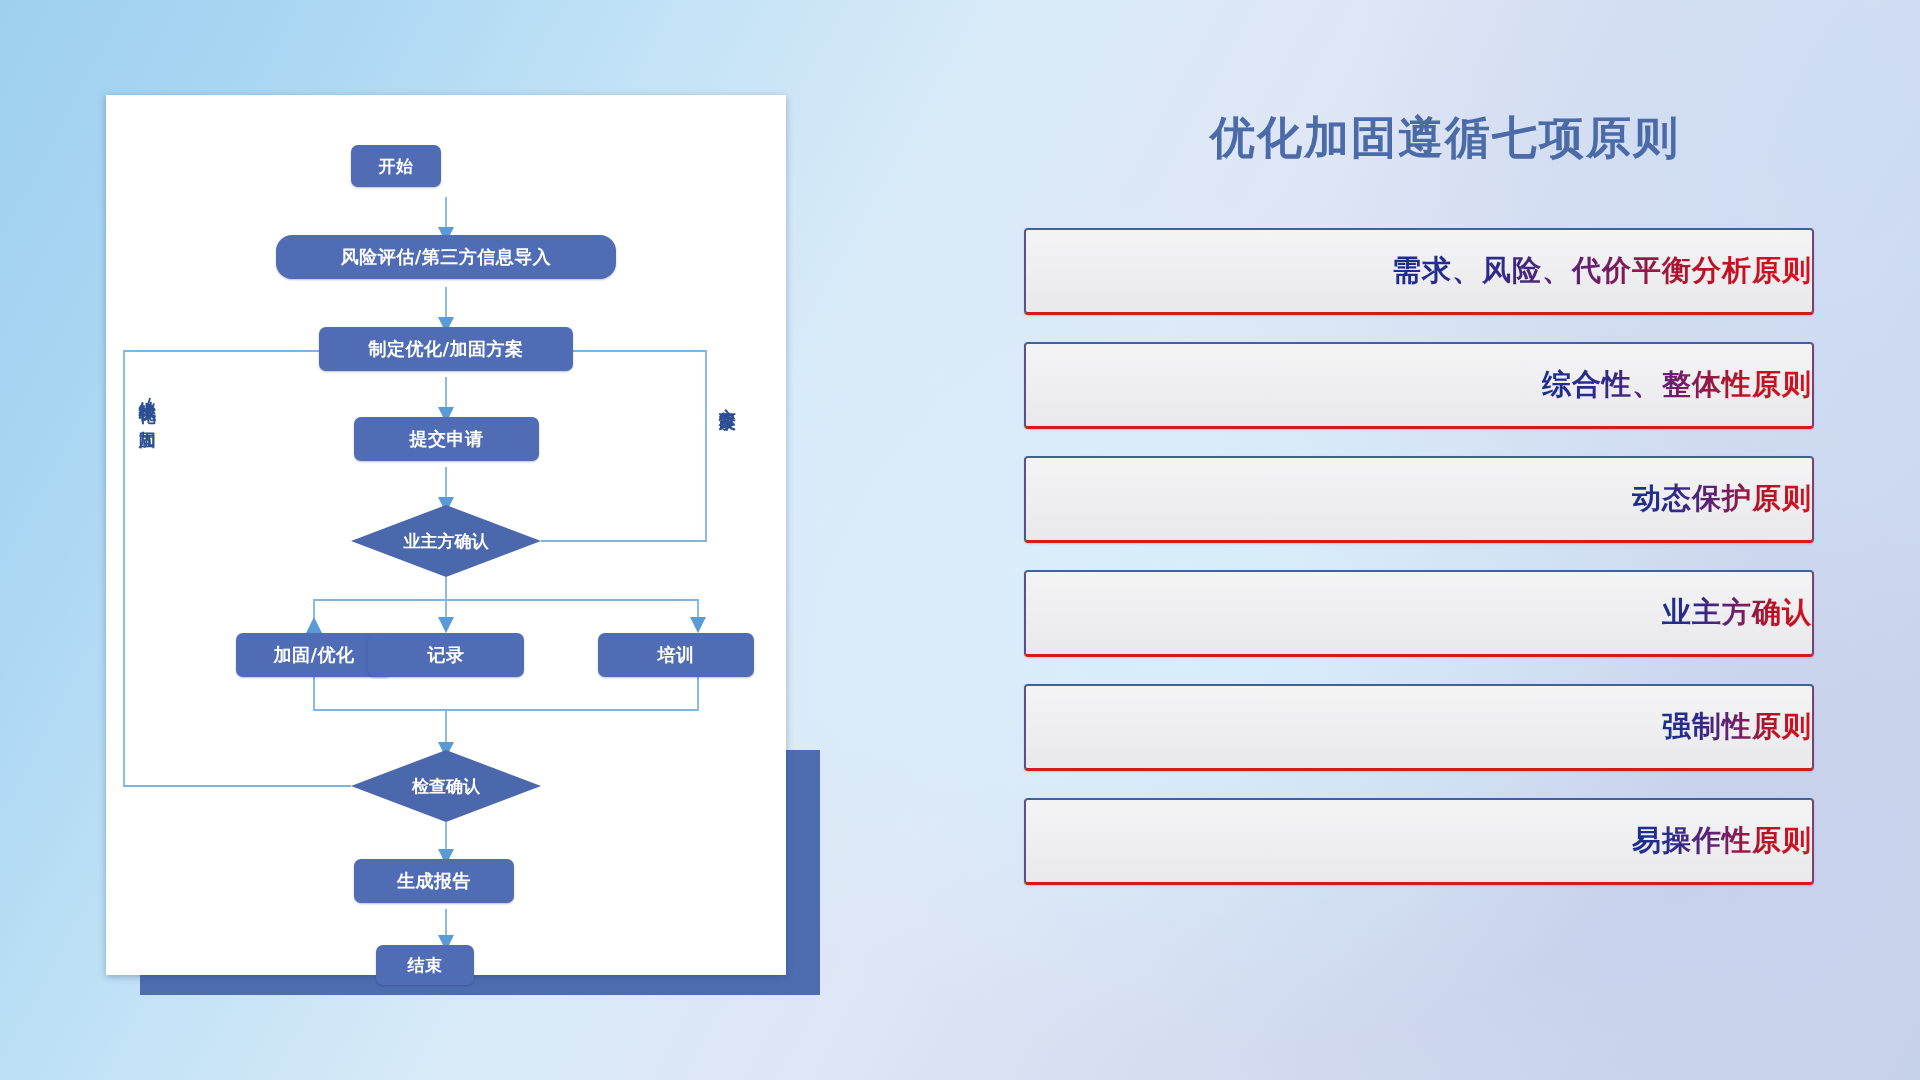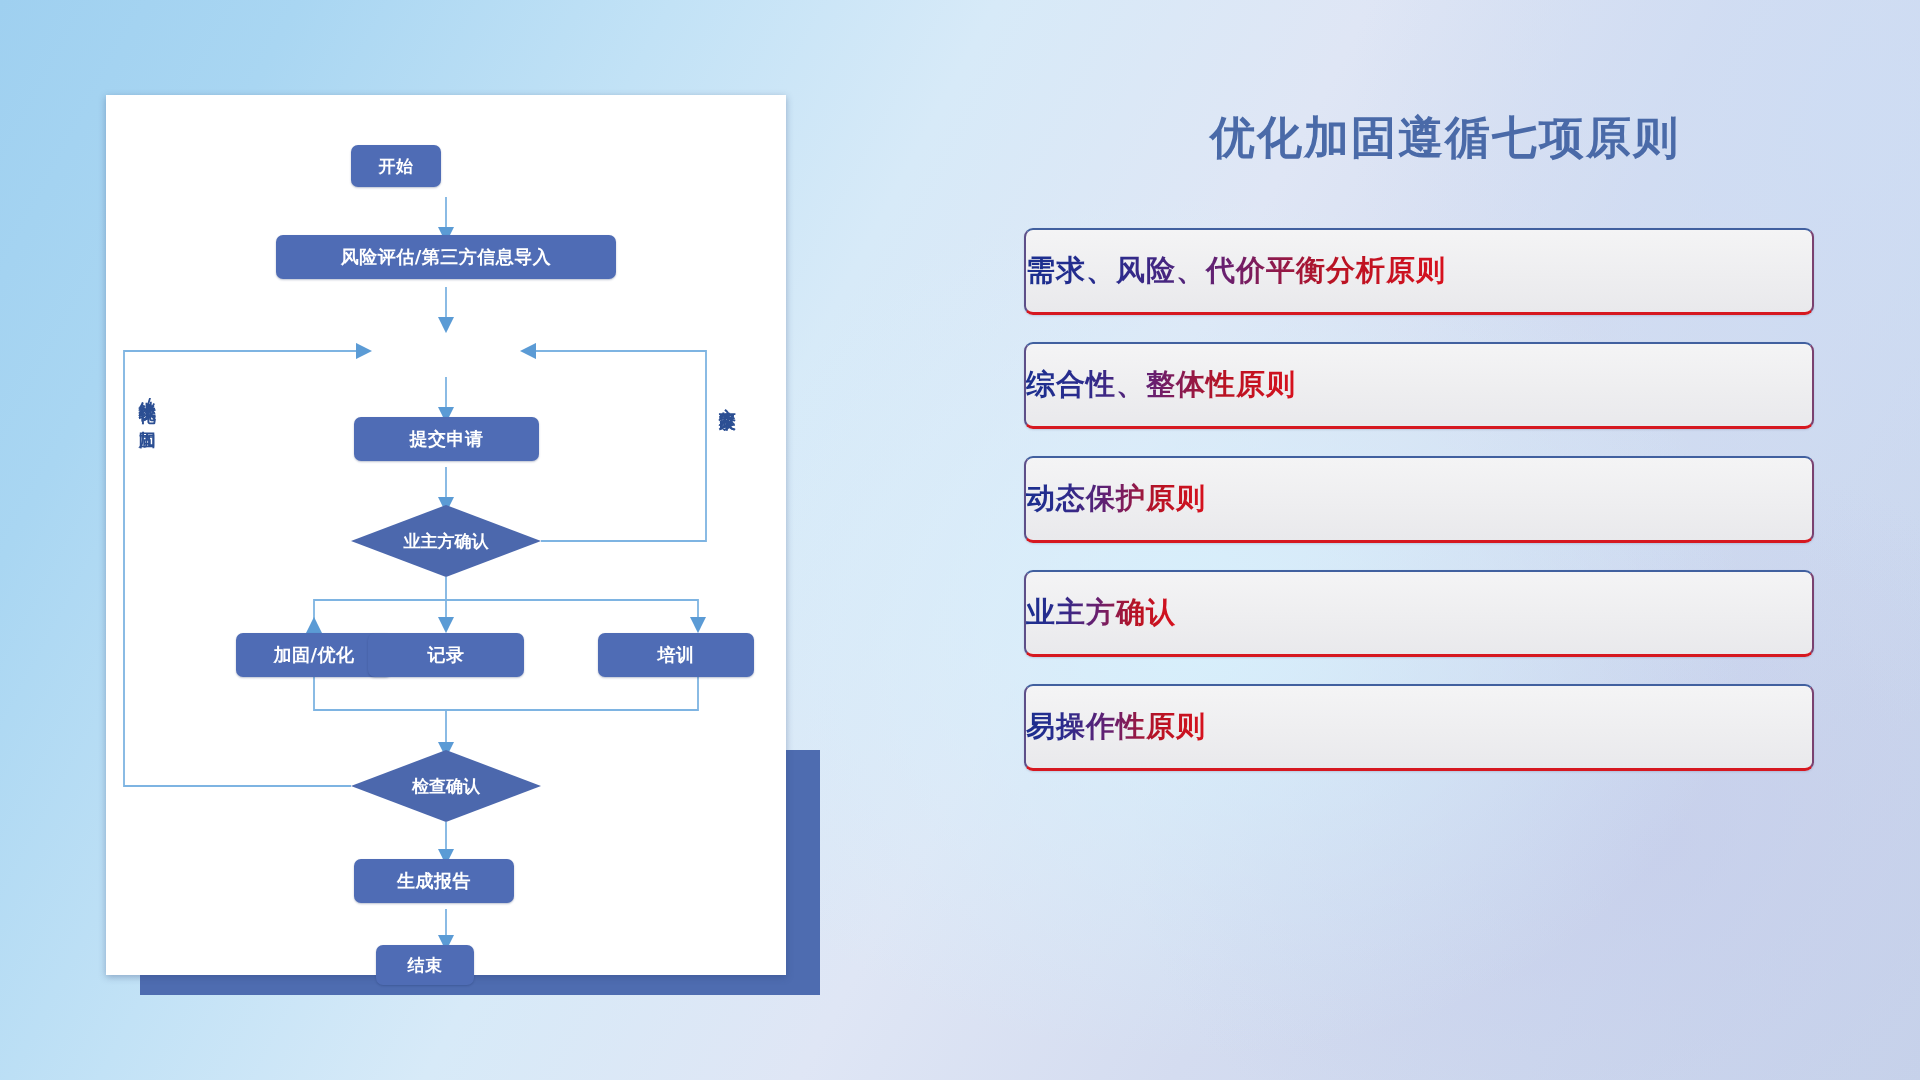--- a/index.html
+++ b/index.html
@@ -53,26 +53,26 @@
   
   #title{
     position:absolute;left:1030px;top:108px;width:830px;
     text-align:center;color:#4a6aa8;font-weight:bold;font-size:45px;
     letter-spacing:2px;
   }
   #cards{position:absolute;left:1024px;top:228px;width:790px;}
   .pcard{
     position:relative;height:82px;margin-bottom:27px;
     background:linear-gradient(180deg,#f4f4f5 0%,#eeeef0 55%,#e9e9ec 100%);
-    border-radius:9px;
+    border-radius:4px;
     border-top:2px solid #41609f;
     border-left:2px solid #5d4f89;
     border-right:2px solid #7a4170;
     border-bottom:3px solid #d61820;
-    display:flex;align-items:center;justify-content:flex-start;
+    display:flex;align-items:center;justify-content:flex-end;
     box-shadow:0 1px 2px rgba(60,70,120,0.18);
   }
   .pcard-text{
     font-size:29px;font-weight:bold;letter-spacing:1px;
     background:linear-gradient(95deg,#1a2f8f 0%, #2b2b8d 22%, #6a1f6e 48%, #b71324 72%, #d8111d 100%);
     -webkit-background-clip:text;background-clip:text;
     -webkit-text-fill-color:transparent;color:#8a1850;
   }
 </style>
 </head>
@@ -115,22 +115,23 @@
         <line x1="340" y1="814" x2="340" y2="848" marker-end="url(#ar)"></line>
 
         <path d="M245,691 L18,691 L18,256 L258,256" marker-end="url(#ar)"></path>
 
         <path d="M435,446 L600,446 L600,256 L422,256" marker-end="url(#ar)"></path>
       </g>
     </svg>
 
     <div class="node n-sm" style="left:245px;top:50px;width:90px;height:42px;">开始</div>
 
-    <div class="node n-md" style="left:170px;top:140px;width:340px;height:44px;">风险评估/第三方信息导入</div>
+    <div class="node n-md" style="left:170px;top:140px;width:340px;height:44px;border-radius:16px;">风险评估/第三方信息导入</div>
 
+    <div class="node n-md" style="left:213px;top:232px;width:254px;height:44px;">制定优化/加固方案</div>
 
     <div class="node n-md" style="left:248px;top:322px;width:185px;height:44px;">提交申请</div>
 
     <div class="dia" style="left:245px;top:410px;width:190px;height:72px;">业主方确认</div>
 
     <div class="node n-md" style="left:130px;top:538px;width:156px;height:44px;">加固/优化</div>
 
     <div class="node n-md" style="left:262px;top:538px;width:156px;height:44px;">记录</div>
 
     <div class="node n-md" style="left:492px;top:538px;width:156px;height:44px;">培训</div>
@@ -155,17 +156,20 @@
     <div class="pcard">
       <span class="pcard-text">综合性、整体性原则</span>
     </div>
     <div class="pcard">
       <span class="pcard-text">动态保护原则</span>
     </div>
     <div class="pcard">
       <span class="pcard-text">业主方确认</span>
     </div>
     <div class="pcard">
+      <span class="pcard-text">强制性原则</span>
+    </div>
+    <div class="pcard">
       <span class="pcard-text">易操作性原则</span>
     </div>
   </div>
 
 </div>
 
 </body></html>

